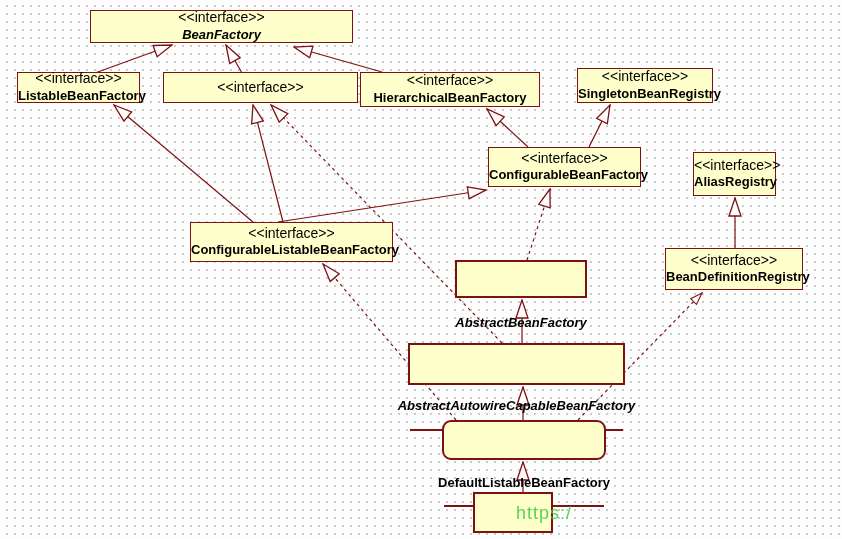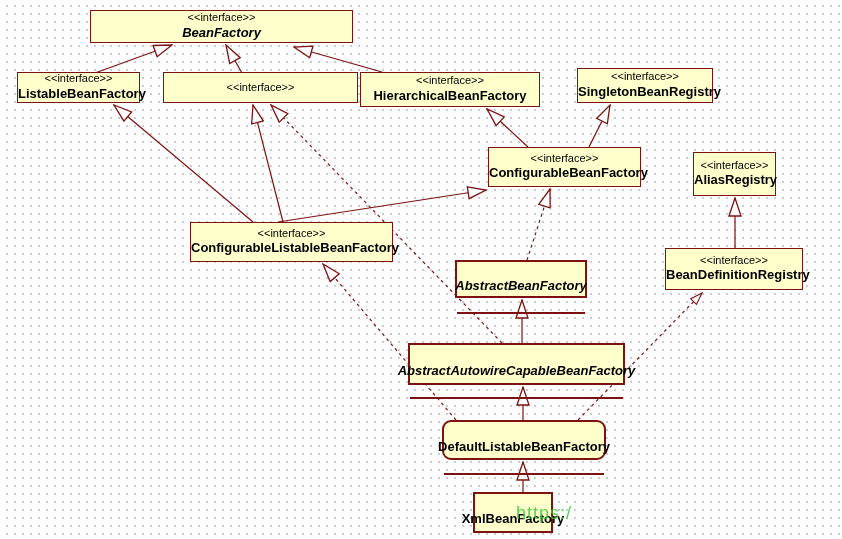--- a/index.html
+++ b/index.html
@@ -15,24 +15,24 @@
   svg.edges line.dashed{stroke-dasharray:3,3.5;}
 
   .node{
     position:absolute;box-sizing:border-box;z-index:2;
     background:var(--node-fill,#ffffcc);
     border:1.4px solid var(--node-border,#7d1212);
     display:flex;flex-direction:column;justify-content:center;
     text-align:center;color:#000;
   }
   .node.class{border-width:2px;justify-content:flex-start;}
-  .stereo{font-size:11px;line-height:1.25;white-space:nowrap;}
+  .stereo{font-size:14px;line-height:1.25;white-space:nowrap;}
   .cls-name{font-size:13px;font-weight:bold;line-height:1.3;white-space:nowrap;}
   .node.abstract .cls-name{font-style:italic;}
-  .node.class .title{flex:0 0 58%;display:flex;align-items:center;justify-content:center;padding:15px 3px;}
+  .node.class .title{flex:0 0 58%;display:flex;justify-content:center;padding:9px 3px;margin-top:44px;}
   .node.class .comp{flex:1 1 auto;border-top:1.4px solid var(--node-border,#7d1212);}
 
   .watermark{
     position:absolute;left:516px;top:503px;z-index:3;
     color:var(--wm,#3bcc3b);font-size:18px;letter-spacing:1px;
     opacity:.85;cursor:pointer;
     font-family:"Liberation Sans",sans-serif;
   }
 </style>
 </head>

